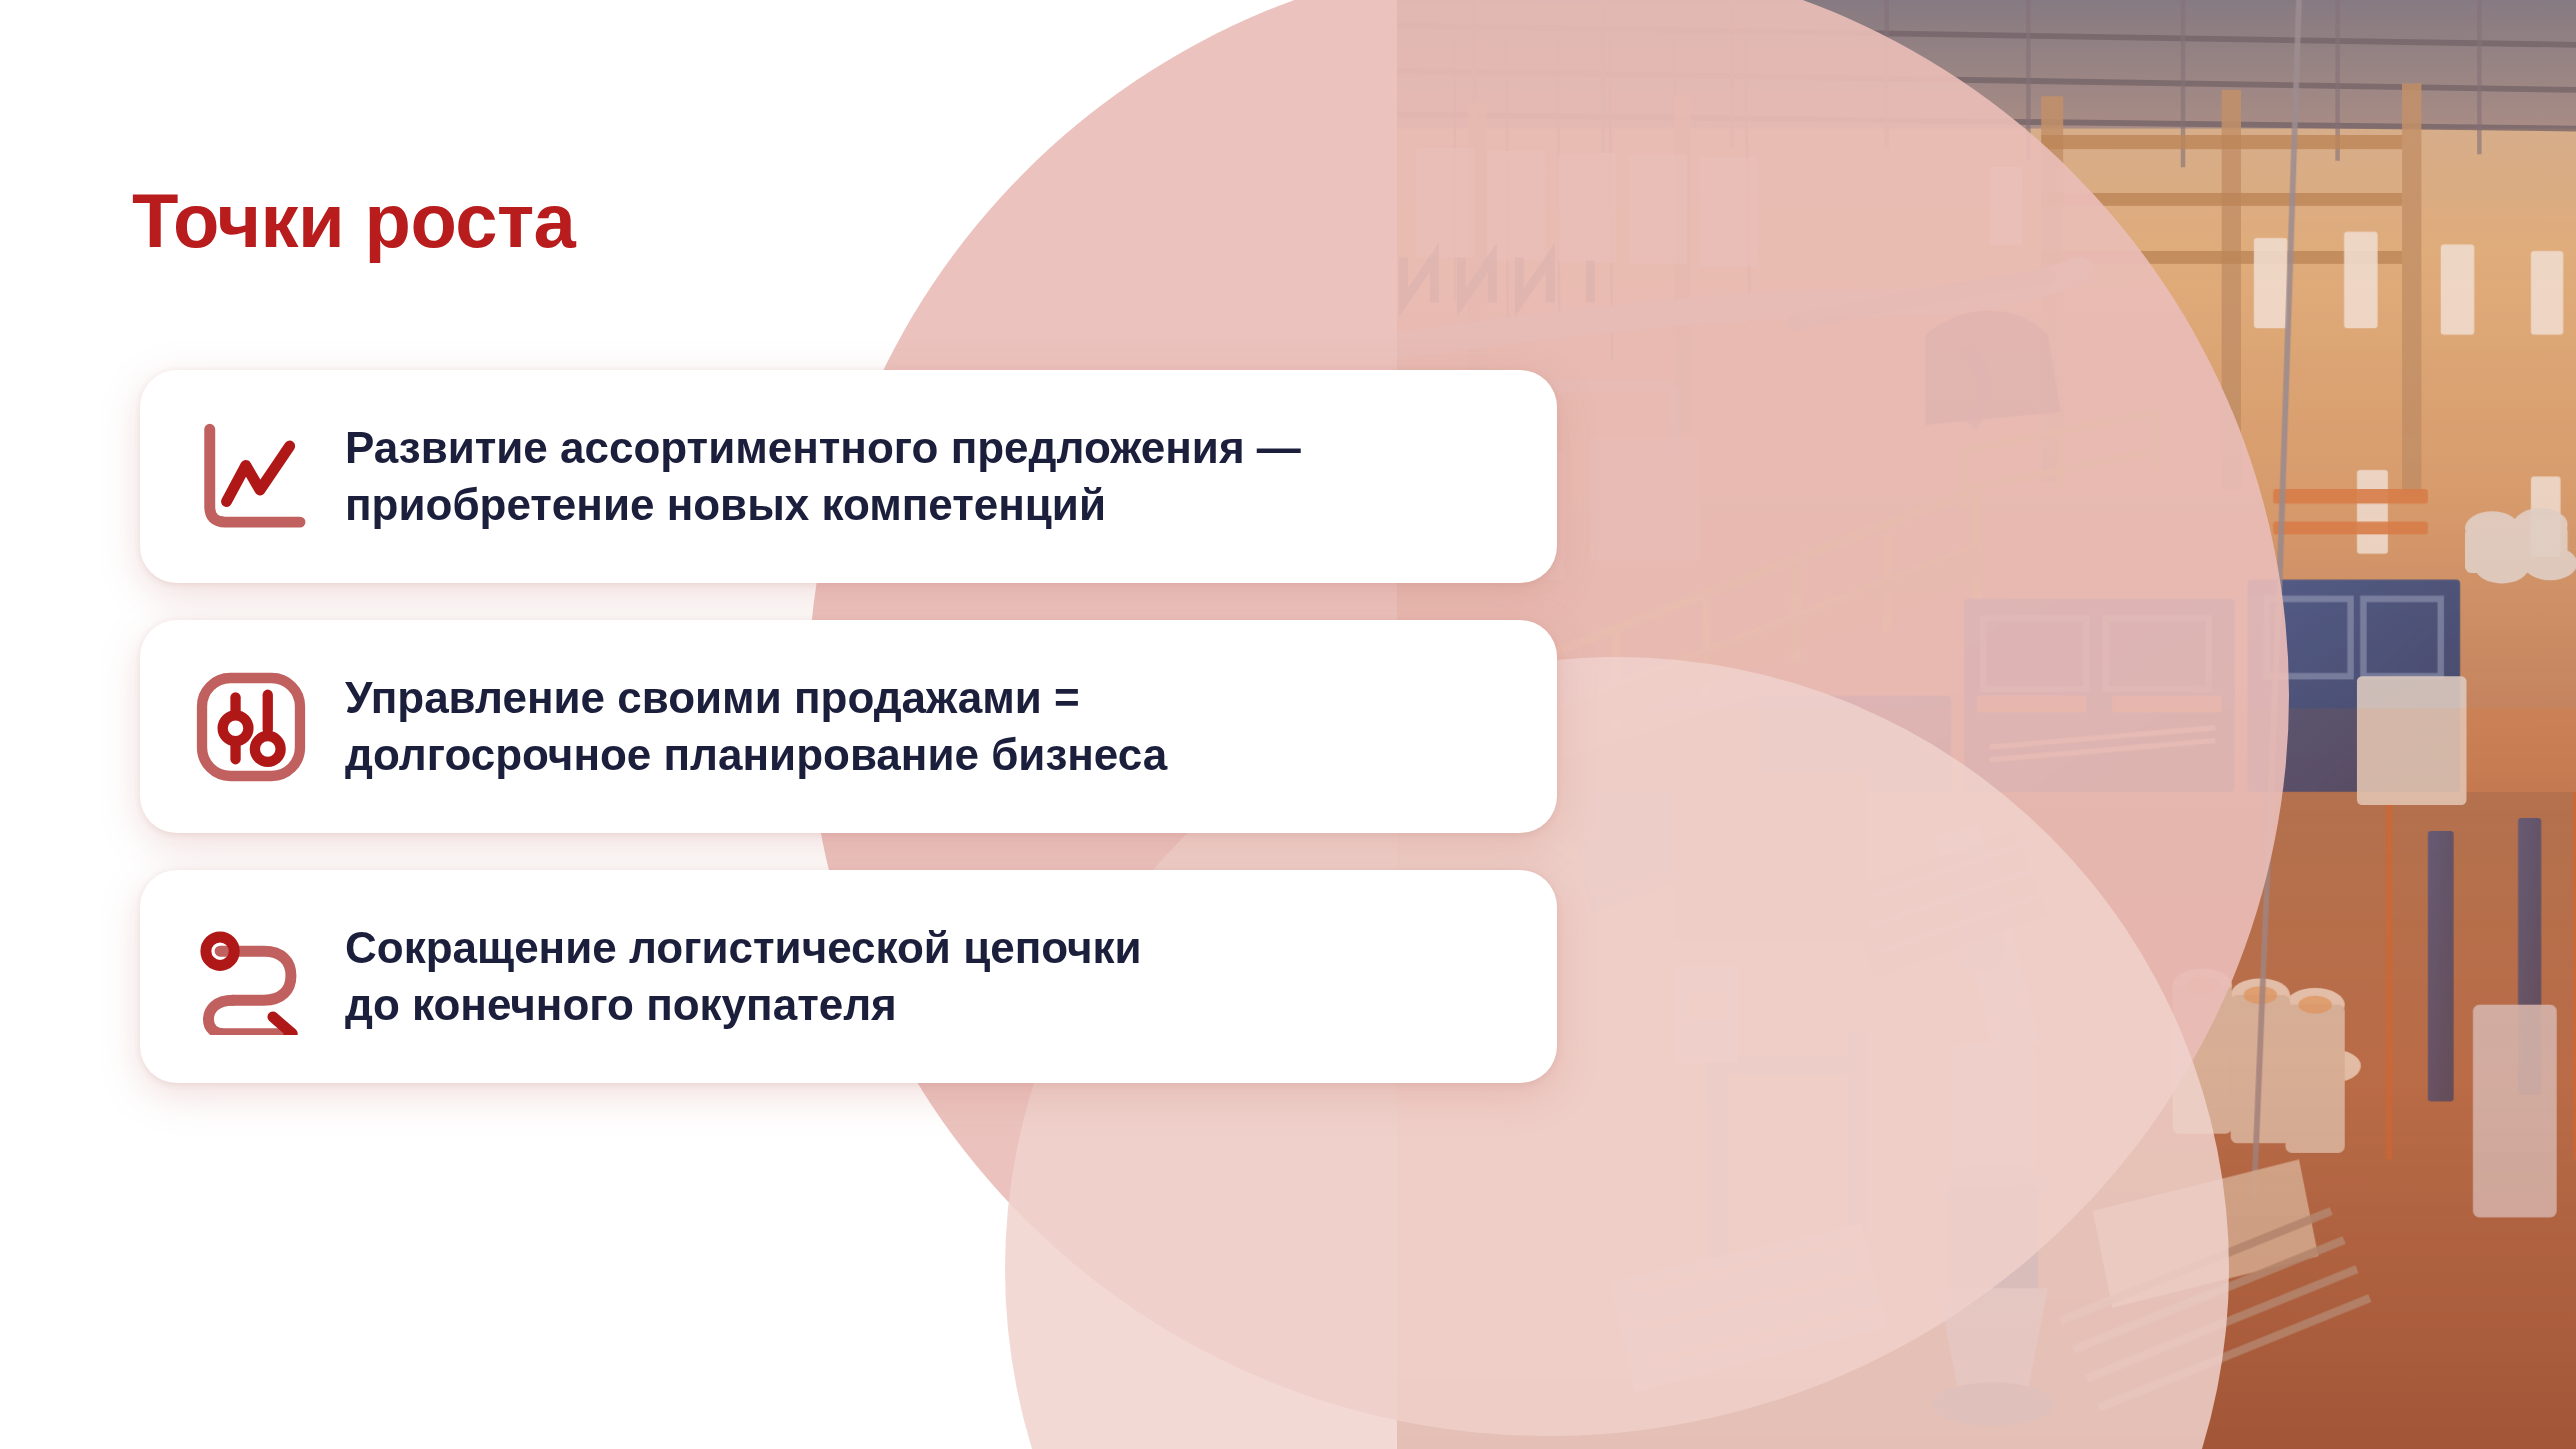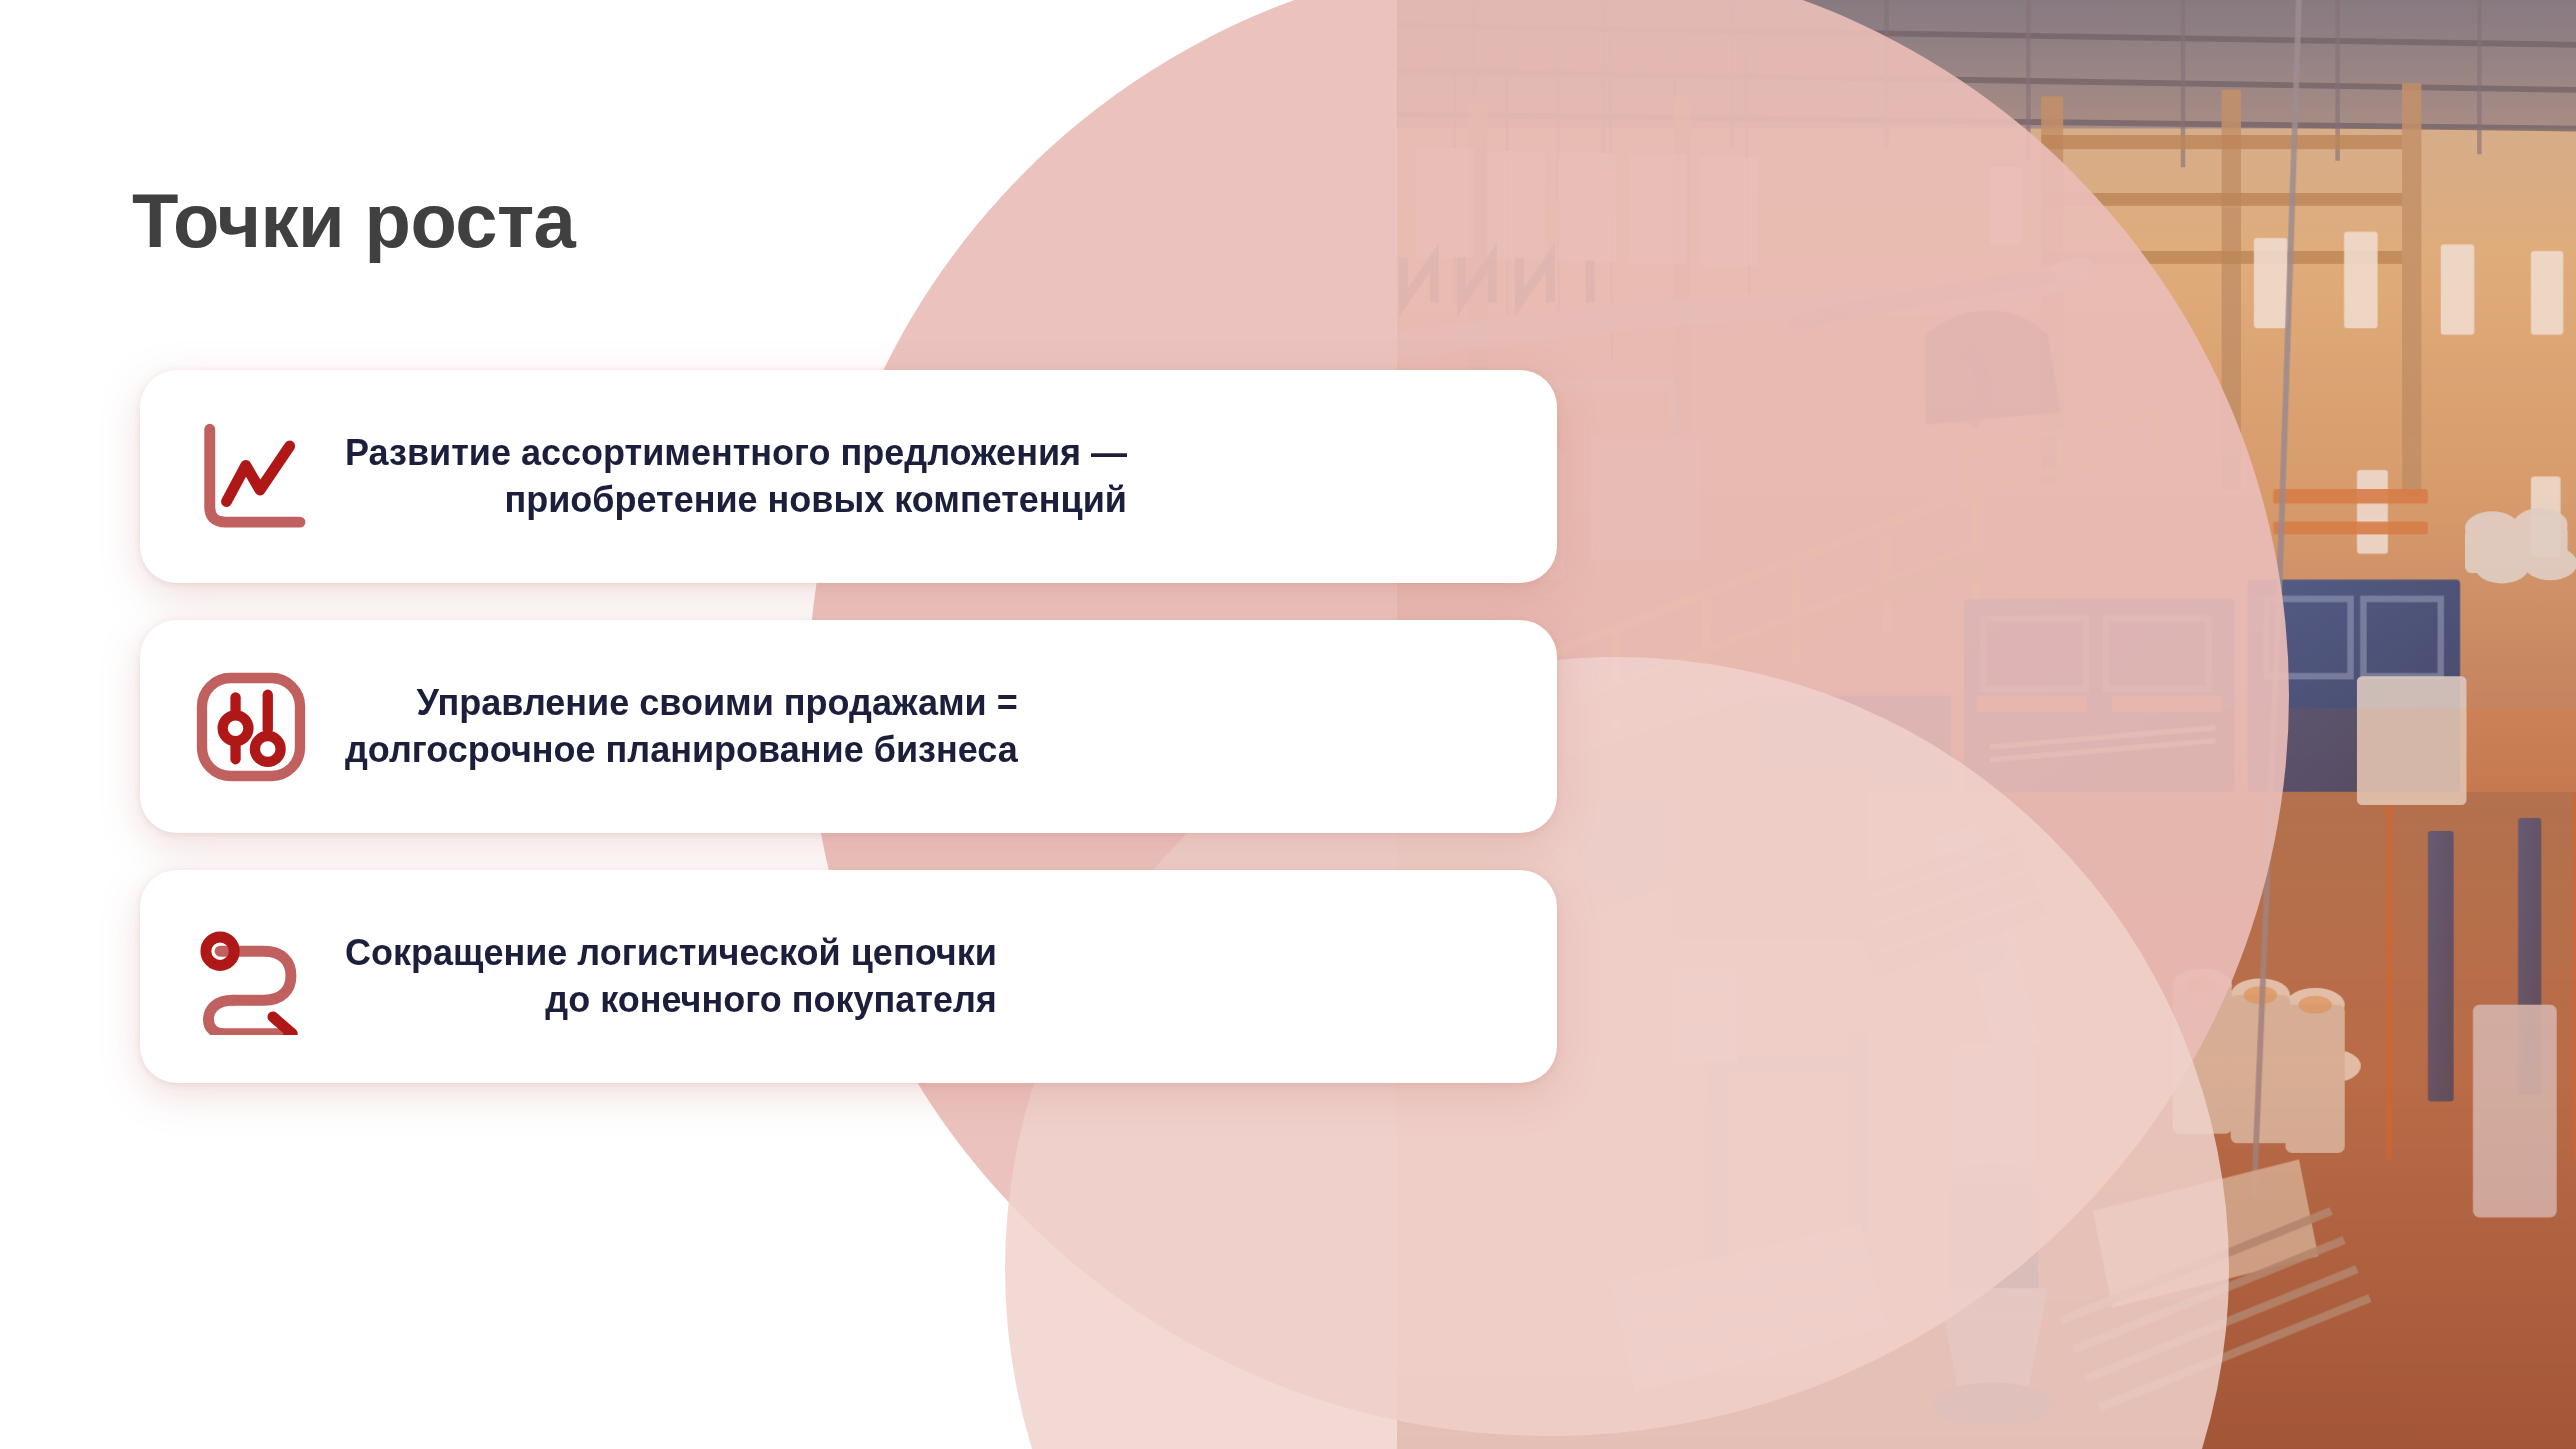--- a/index.html
+++ b/index.html
@@ -43,21 +43,21 @@
     opacity:.85;
   }
 
   
   .title{
     position:absolute;
     left:132px;top:126px;
     font-size:76px;
     font-weight:700;
     letter-spacing:-0.6px;
-    color:#404040;
+    color:#b91c1c;
     white-space:nowrap;
   }
 
   
   .cards{
     position:absolute;
     left:140px;top:370px;
     width:1417px;
   }
   .card{
@@ -77,26 +77,25 @@
 
   .card-icon{
     flex:0 0 auto;
     width:122px;height:122px;
     display:flex;align-items:center;justify-content:center;
   }
   .card-icon svg{display:block;}
 
   .card-text{
     margin-left:33px;
-    font-size:36px;
+    font-size:44px;
     font-weight:700;
     line-height:1.28;
     color:#1b1f3b;
     white-space:pre-line;
-    text-align:right;
   }
 </style>
 </head>
 <body>
 
 <div class="slide">
 
   <div class="photo">
     <svg class="photo-svg" viewBox="0 0 1830 2250" preserveAspectRatio="xMidYMid slice">
       <defs>

